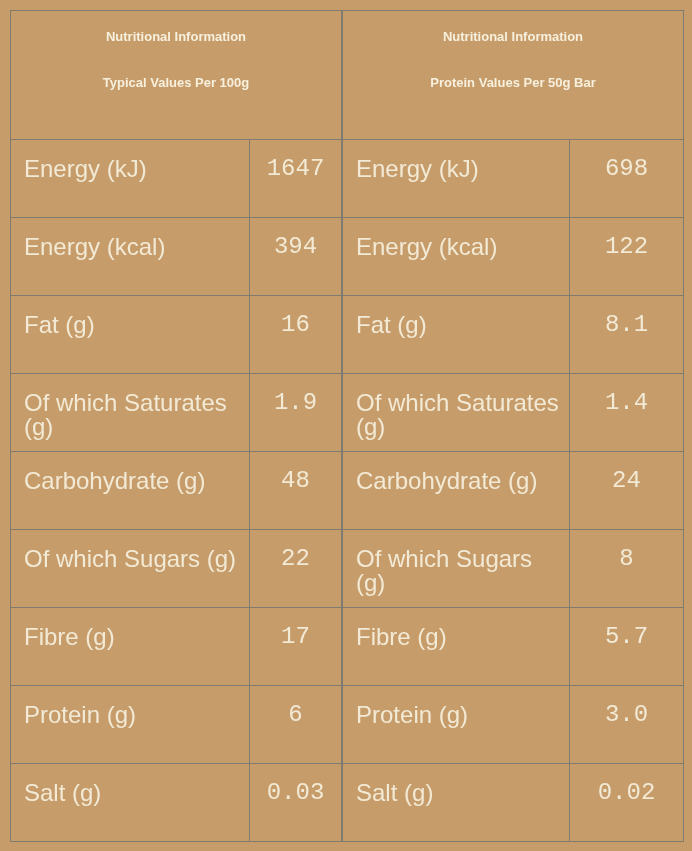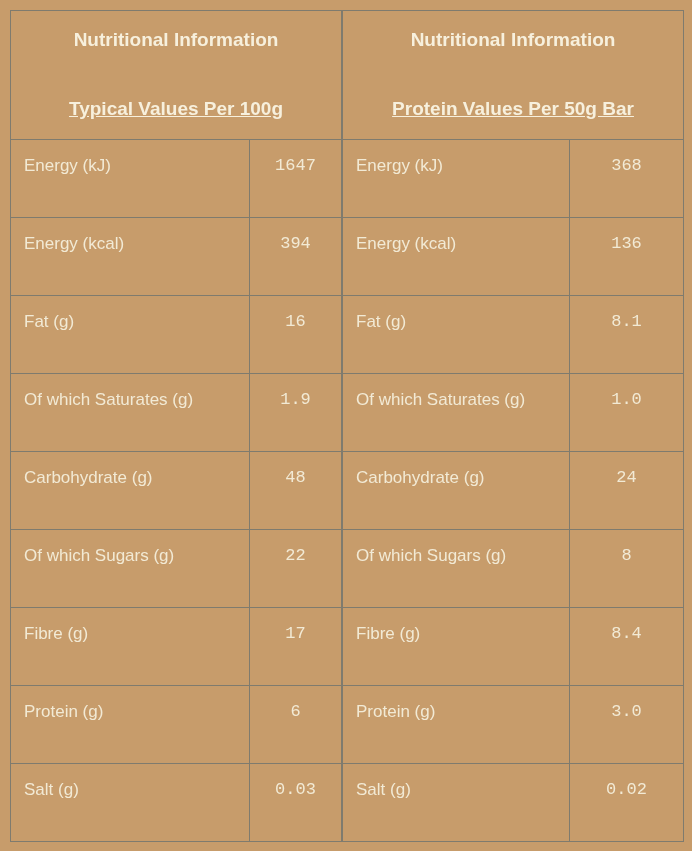--- a/index.html
+++ b/index.html
@@ -29,27 +29,27 @@
     border:1px solid var(--border);
     vertical-align:top;
     font-weight:normal;
   }
   th.hdr{
     height:129px;
     padding:19px 8px 0 8px;
     text-align:center;
     color:var(--header-text);
     font-weight:bold;
-    font-size:19px;
+    font-size:13px;
     line-height:1;
   }
-  .hdr .subtitle{margin-top:50px;text-decoration:underline;}
+  .hdr .subtitle{margin-top:33px;}
   td{
     height:78px;
-    font-size:17px;
+    font-size:24px;
     color:var(--body-text);
     padding-top:17px;
     line-height:1;
   }
   td.label{padding-left:13px;padding-right:6px;}
   td.value{text-align:center;font-family:Liberation Mono, monospace;}
 </style>
 </head>
 <body>
 
@@ -126,51 +126,51 @@
         <tr>
           <th class="hdr" colspan="2">
             <div class="title">Nutritional Information</div>
             <div class="subtitle">Protein Values Per 50g Bar</div>
           </th>
         </tr>
       </thead>
       <tbody>
   <tr>
     <td class="label">Energy (kJ)</td>
-    <td class="value">368</td>
+    <td class="value">698</td>
   </tr>
 
   <tr>
     <td class="label">Energy (kcal)</td>
-    <td class="value">136</td>
+    <td class="value">122</td>
   </tr>
 
   <tr>
     <td class="label">Fat (g)</td>
     <td class="value">8.1</td>
   </tr>
 
   <tr>
     <td class="label">Of which Saturates (g)</td>
-    <td class="value">1.0</td>
+    <td class="value">1.4</td>
   </tr>
 
   <tr>
     <td class="label">Carbohydrate (g)</td>
     <td class="value">24</td>
   </tr>
 
   <tr>
     <td class="label">Of which Sugars (g)</td>
     <td class="value">8</td>
   </tr>
 
   <tr>
     <td class="label">Fibre (g)</td>
-    <td class="value">8.4</td>
+    <td class="value">5.7</td>
   </tr>
 
   <tr>
     <td class="label">Protein (g)</td>
     <td class="value">3.0</td>
   </tr>
 
   <tr>
     <td class="label">Salt (g)</td>
     <td class="value">0.02</td>

